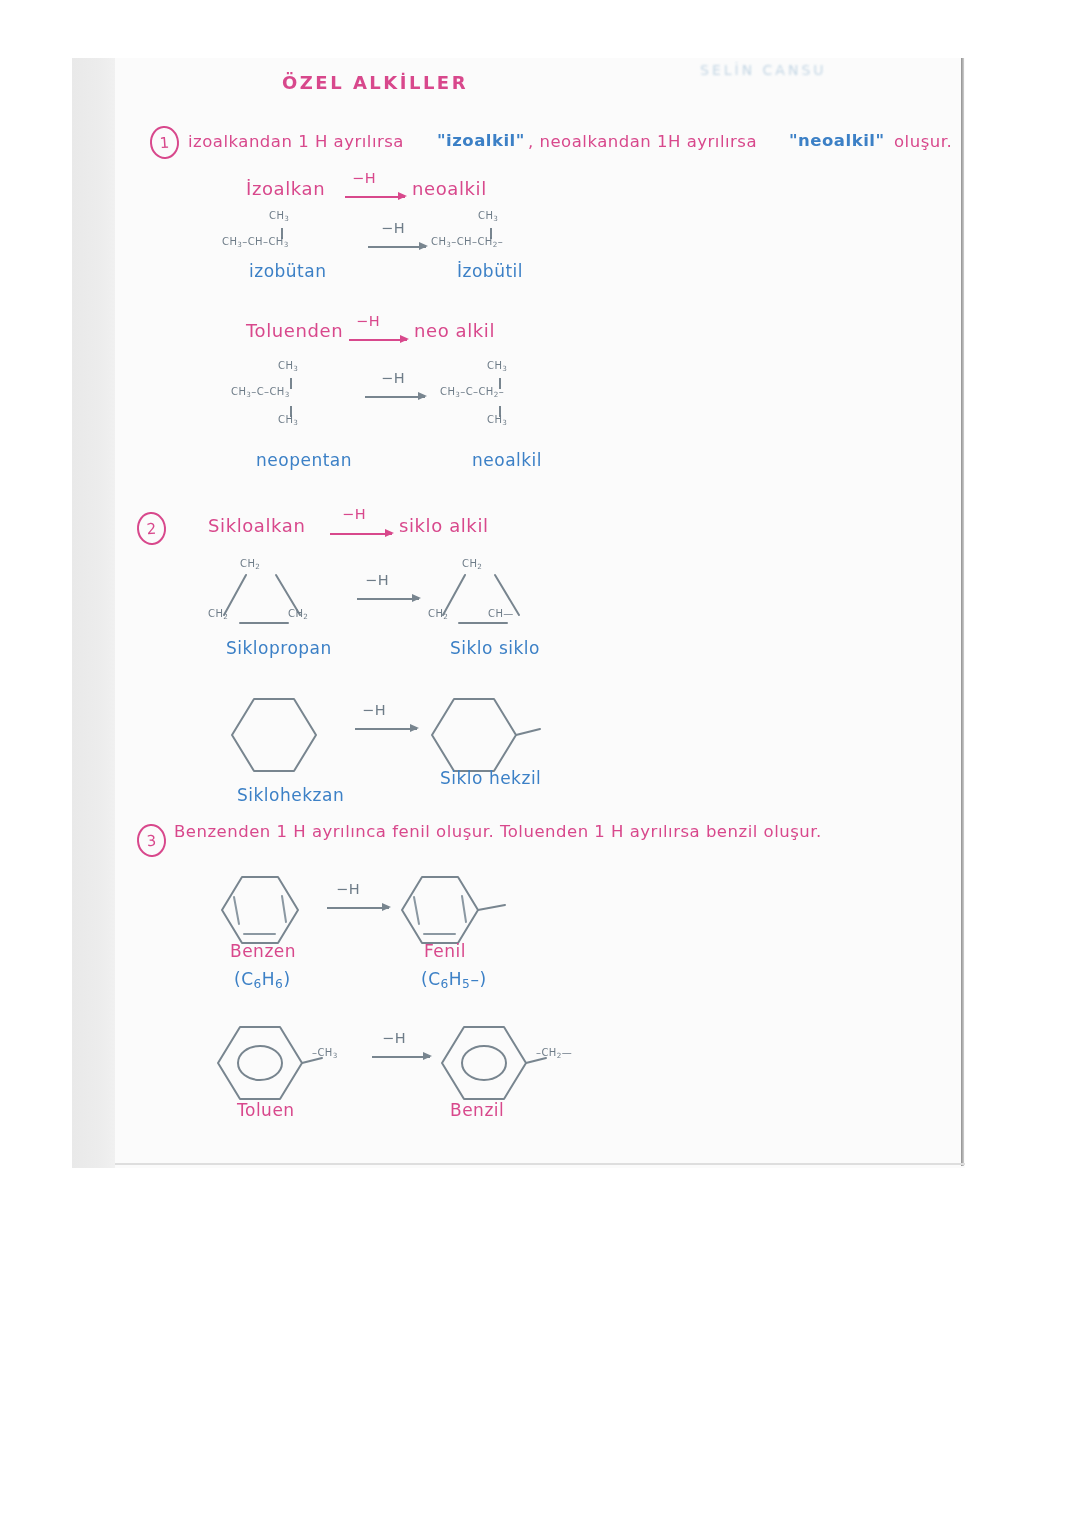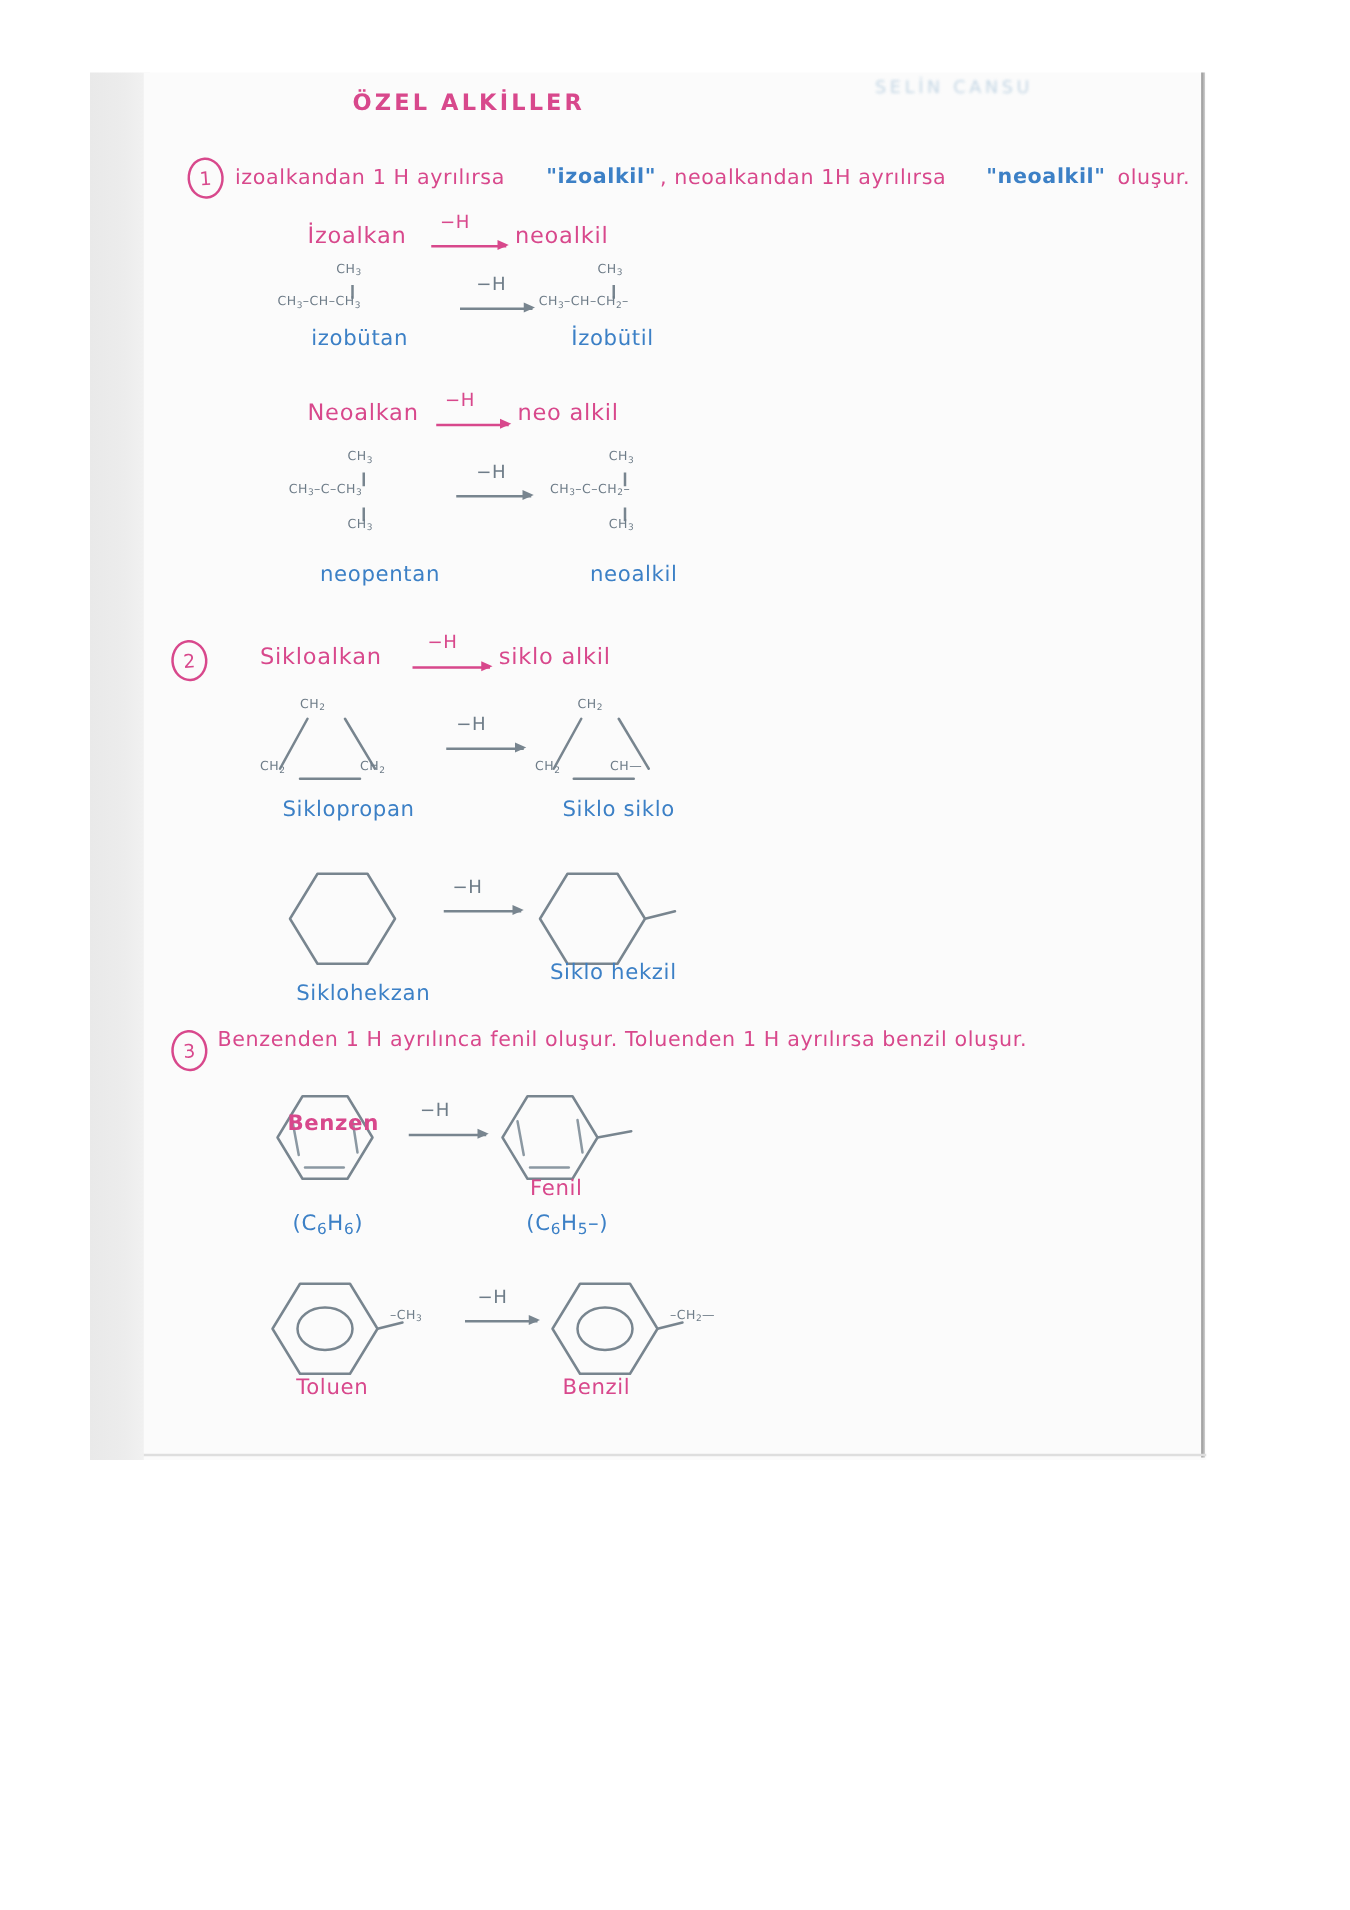--- a/index.html
+++ b/index.html
@@ -103,21 +103,21 @@
 <div class="ink hand label blue" style="left:249px;top:261px;">izobütan</div>
 
 <div class="minush gray hand" style="left:381px;top:220px;">−H</div>
 <div class="arrow grayline" style="left:368px;top:246px;width:58px;"></div>
 
 <div class="ink hand formula gray" style="left:478px;top:210px;">CH<sub>3</sub></div>
 <div class="vbond" style="left:490px;top:228px;height:11px;"></div>
 <div class="ink hand formula gray" style="left:431px;top:236px;">CH<sub>3</sub>–CH–CH<sub>2</sub>–</div>
 <div class="ink hand label blue" style="left:457px;top:261px;text-align:right;">İzobütil</div>
 
-<div class="ink hand rxn-word pink" style="left:246px;top:320px;">Neoalkan</div>
+<div class="ink hand rxn-word pink" style="left:246px;top:320px;">Toluenden</div>
 <div class="minush pink hand" style="left:356px;top:313px;">−H</div>
 <div class="arrow pinkline" style="left:349px;top:339px;width:58px;"></div>
 <div class="ink hand rxn-word pink" style="left:414px;top:320px;">neo alkil</div>
 
 <div class="ink hand formula gray" style="left:278px;top:360px;">CH<sub>3</sub></div>
 <div class="vbond" style="left:290px;top:378px;height:11px;"></div>
 <div class="ink hand formula gray" style="left:231px;top:386px;">CH<sub>3</sub>–C–CH<sub>3</sub></div>
 <div class="vbond" style="left:290px;top:406px;height:11px;"></div>
 <div class="ink hand formula gray" style="left:278px;top:414px;">CH<sub>3</sub></div>
 <div class="ink hand label blue" style="left:256px;top:450px;">neopentan</div>
@@ -178,21 +178,21 @@
 
 <div class="circnum hand" style="left:137px;top:824px;">3</div>
 <div class="ink hand body-line pink" style="left:174px;top:822px;">Benzenden  1 H ayrılınca  fenil oluşur. Toluenden  1 H ayrılırsa  benzil oluşur.</div>
 
 <svg width="110" height="100" style="left:222px;top:874px;">
   <polygon class="stroke" points="20,3 56,3 76,36 56,69 20,69 0,36"></polygon>
   <line class="stroke-thin" x1="17" y1="50" x2="12" y2="23"></line>
   <line class="stroke-thin" x1="60" y1="22" x2="64" y2="48"></line>
   <line class="stroke-thin" x1="22" y1="60" x2="53" y2="60"></line>
 </svg>
-<div class="ink hand label pink" style="left:230px;top:889px;font-weight:bold;">Benzen</div>
+<div class="ink hand label pink" style="left:230px;top:941px;">Benzen</div>
 <div class="ink hand label blue" style="left:234px;top:969px;">(C<sub>6</sub>H<sub>6</sub>)</div>
 
 <div class="minush gray hand" style="left:336px;top:881px;">−H</div>
 <div class="arrow grayline" style="left:327px;top:907px;width:62px;"></div>
 
 <svg width="130" height="100" style="left:402px;top:874px;">
   <polygon class="stroke" points="20,3 56,3 76,36 56,69 20,69 0,36"></polygon>
   <line class="stroke-thin" x1="17" y1="50" x2="12" y2="23"></line>
   <line class="stroke-thin" x1="60" y1="22" x2="64" y2="48"></line>
   <line class="stroke-thin" x1="22" y1="60" x2="53" y2="60"></line>

